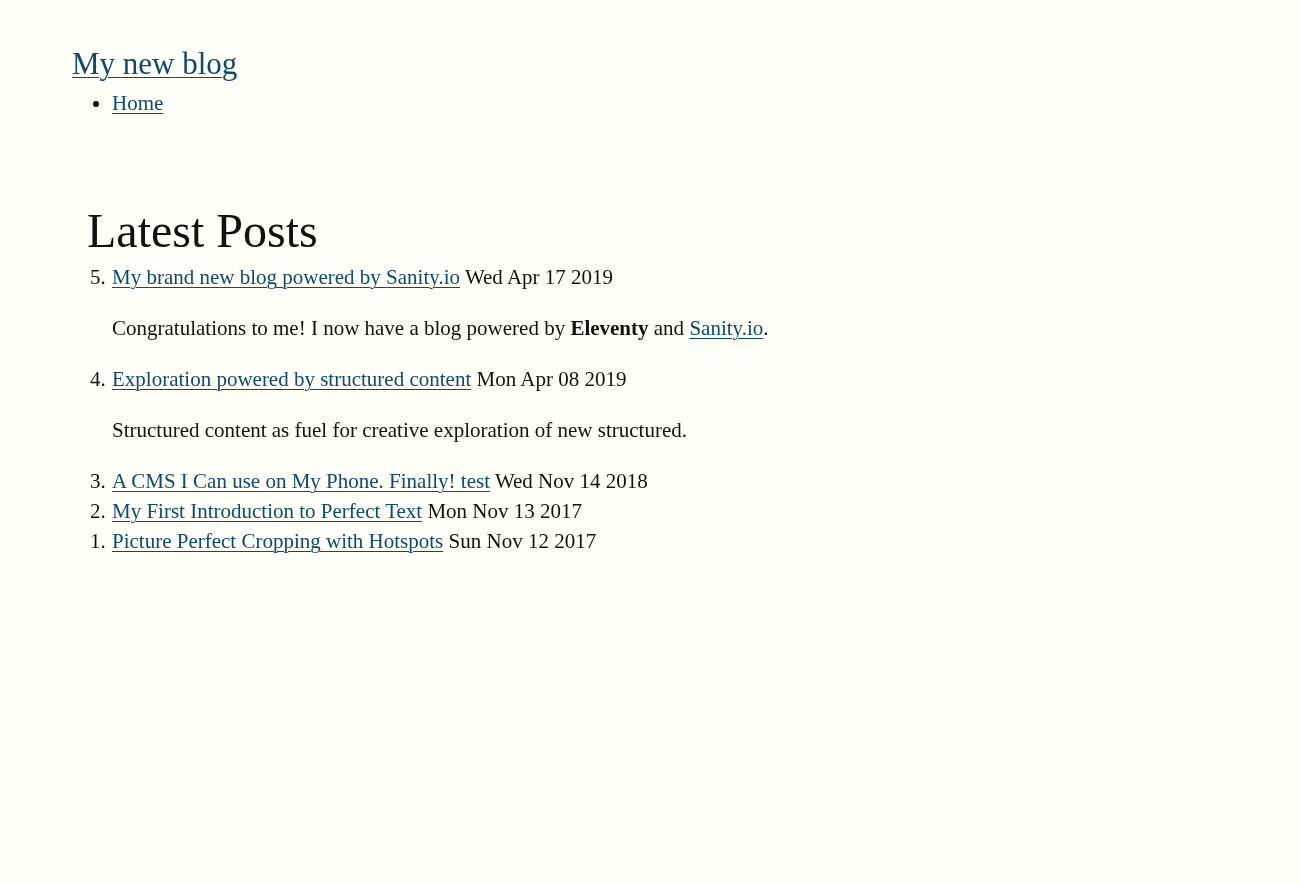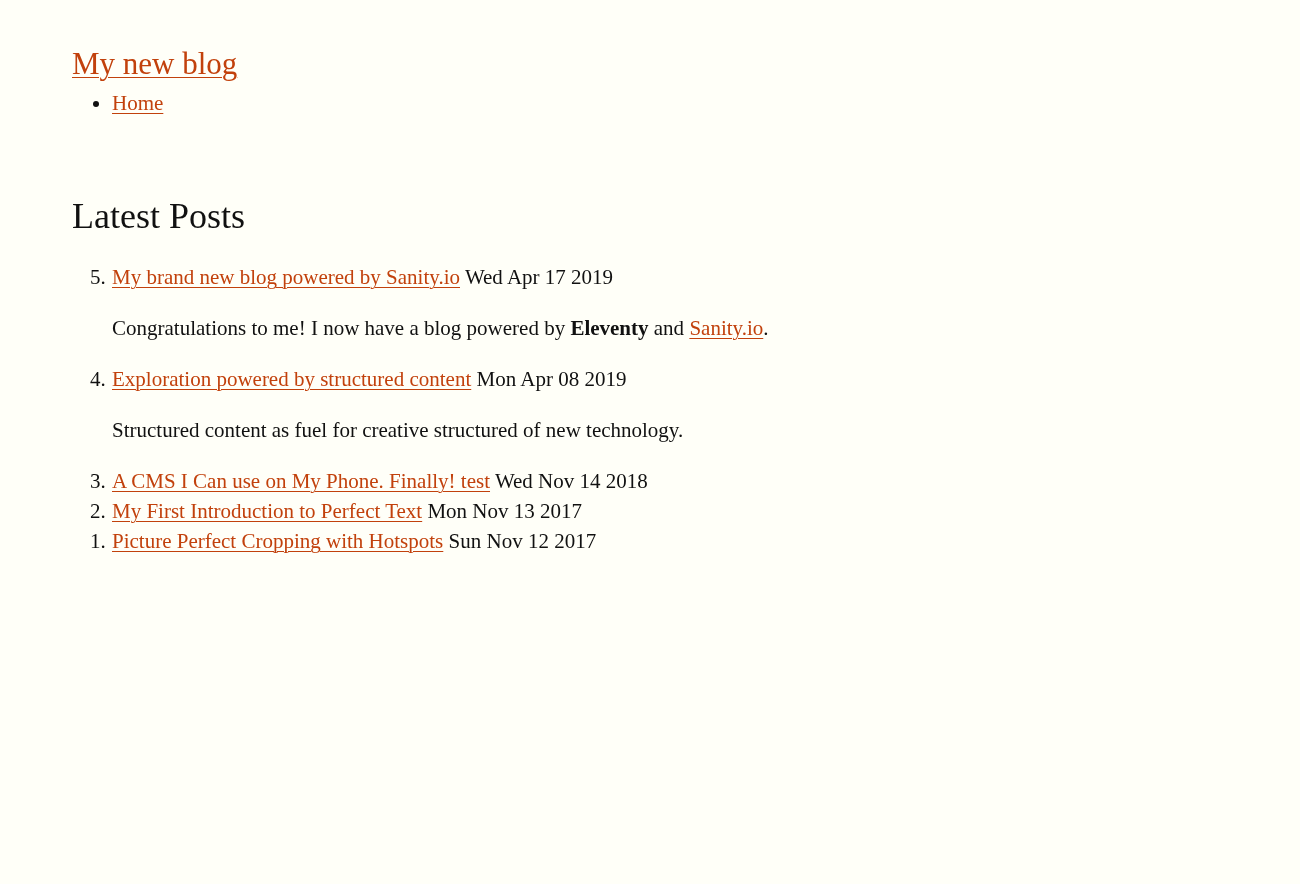--- a/index.html
+++ b/index.html
@@ -14,21 +14,21 @@
       overflow: hidden;
       font-family: "Liberation Serif", "DejaVu Serif", serif;
       font-size: 21px;
       line-height: 30px;
     }
     .page {
       position: relative;
       padding-left: 72px;
     }
     a {
-      color: #c2410c;
+      color: #0c4a6e;
       text-decoration: underline;
       text-decoration-thickness: 1px;
       text-underline-offset: 3px;
     }
     .site-title {
       position: absolute;
       left: 72px;
       top: 44px;
       margin: 0;
       font-size: 31px;
@@ -41,22 +41,22 @@
       top: 88px;
       margin: 0;
       padding-left: 40px;
       list-style: disc;
     }
     .nav li { line-height: 30px; }
     .section-title {
       position: absolute;
       left: 72px;
       top: 186px;
-      margin: 0;
-      font-size: 36px;
+      margin: 15px;
+      font-size: 48px;
       font-weight: normal;
       line-height: 60px;
     }
     .posts {
       position: absolute;
       left: 72px;
       top: 262px;
       margin: 0;
       padding-left: 40px;
       width: 700px;
@@ -106,21 +106,21 @@
       </div>
       <p class="post-excerpt"><span>Congratulations to me! I now have a blog powered by </span><b>Eleventy</b><span> and </span><a href="#">Sanity.io</a><span>.</span></p>
     </div>
 
     <div class="post">
       <div class="post-head">
         <span class="post-num">4.</span>
         <a href="#">Exploration powered by structured content</a>
         <span>Mon Apr 08 2019</span>
       </div>
-      <p class="post-excerpt">Structured content as fuel for creative structured of new technology.</p>
+      <p class="post-excerpt">Structured content as fuel for creative exploration of new structured.</p>
     </div>
 
     <div class="post">
       <div class="post-head">
         <span class="post-num">3.</span>
         <a href="#">A CMS I Can use on My Phone. Finally! test</a>
         <span>Wed Nov 14 2018</span>
       </div>
     </div>
 

